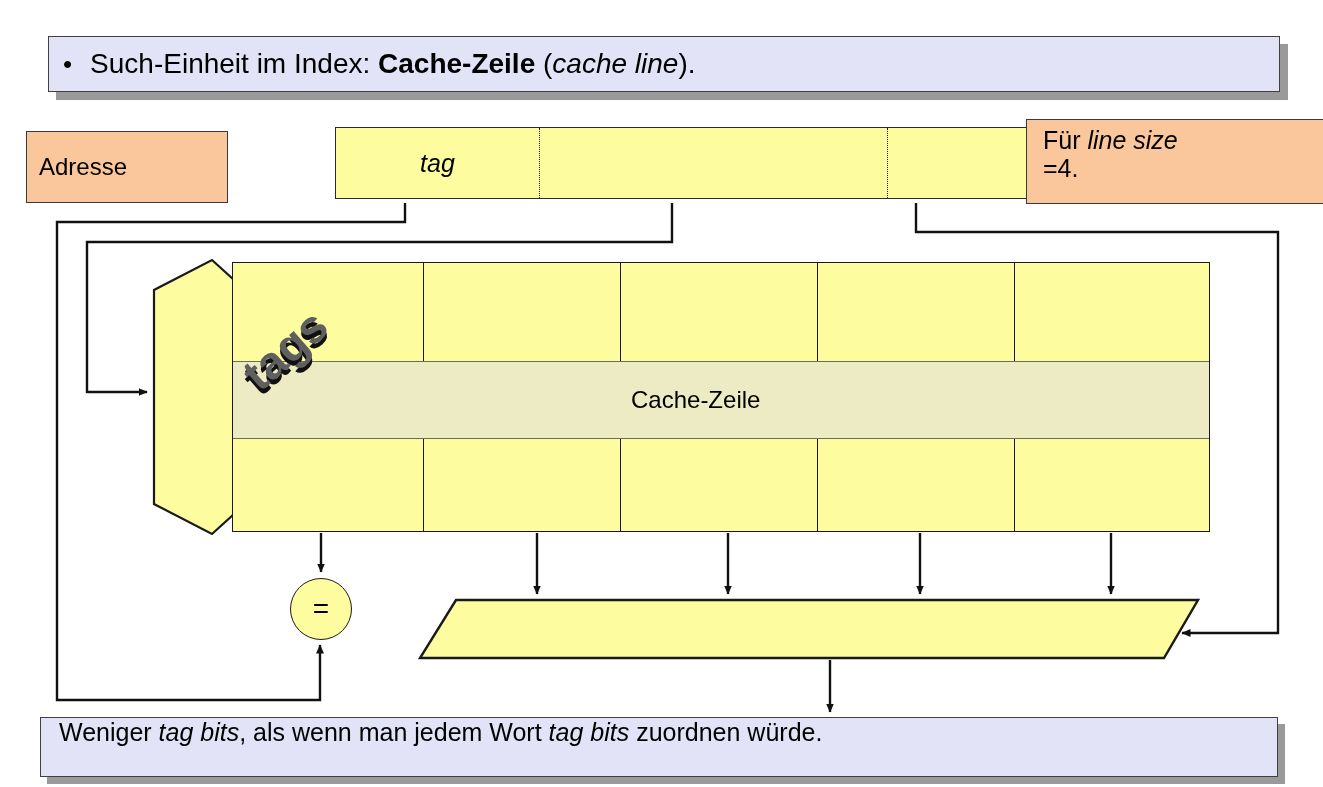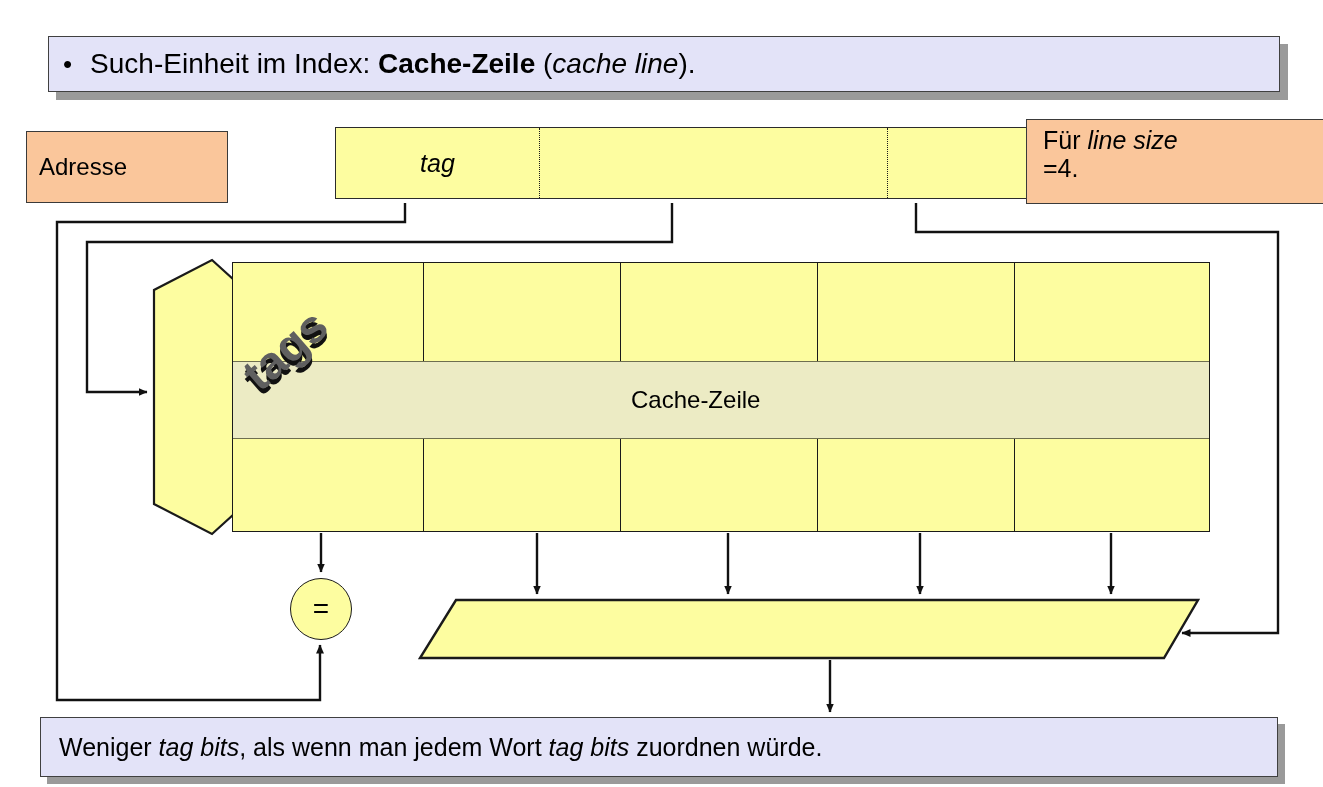--- a/index.html
+++ b/index.html
@@ -159,21 +159,21 @@
   #wires { left: 0; top: 0; width: 1323px; height: 787px; pointer-events: none; }
 
   
   #caption-box {
     left: 40px; top: 717px;
     width: 1238px; height: 60px;
     background: #e3e3f8;
     border: 1.5px solid #404040;
     box-shadow: 7px 7px 0 0 #9a9a9a;
     display: flex;
-    align-items: center;
+    align-items: flex-start;
     padding-left: 18px;
     font-size: 25px;
     color: #000;
     white-space: nowrap;
   }
 </style>
 </head>
 <body>
 
 <div class="abs" id="title-box">

